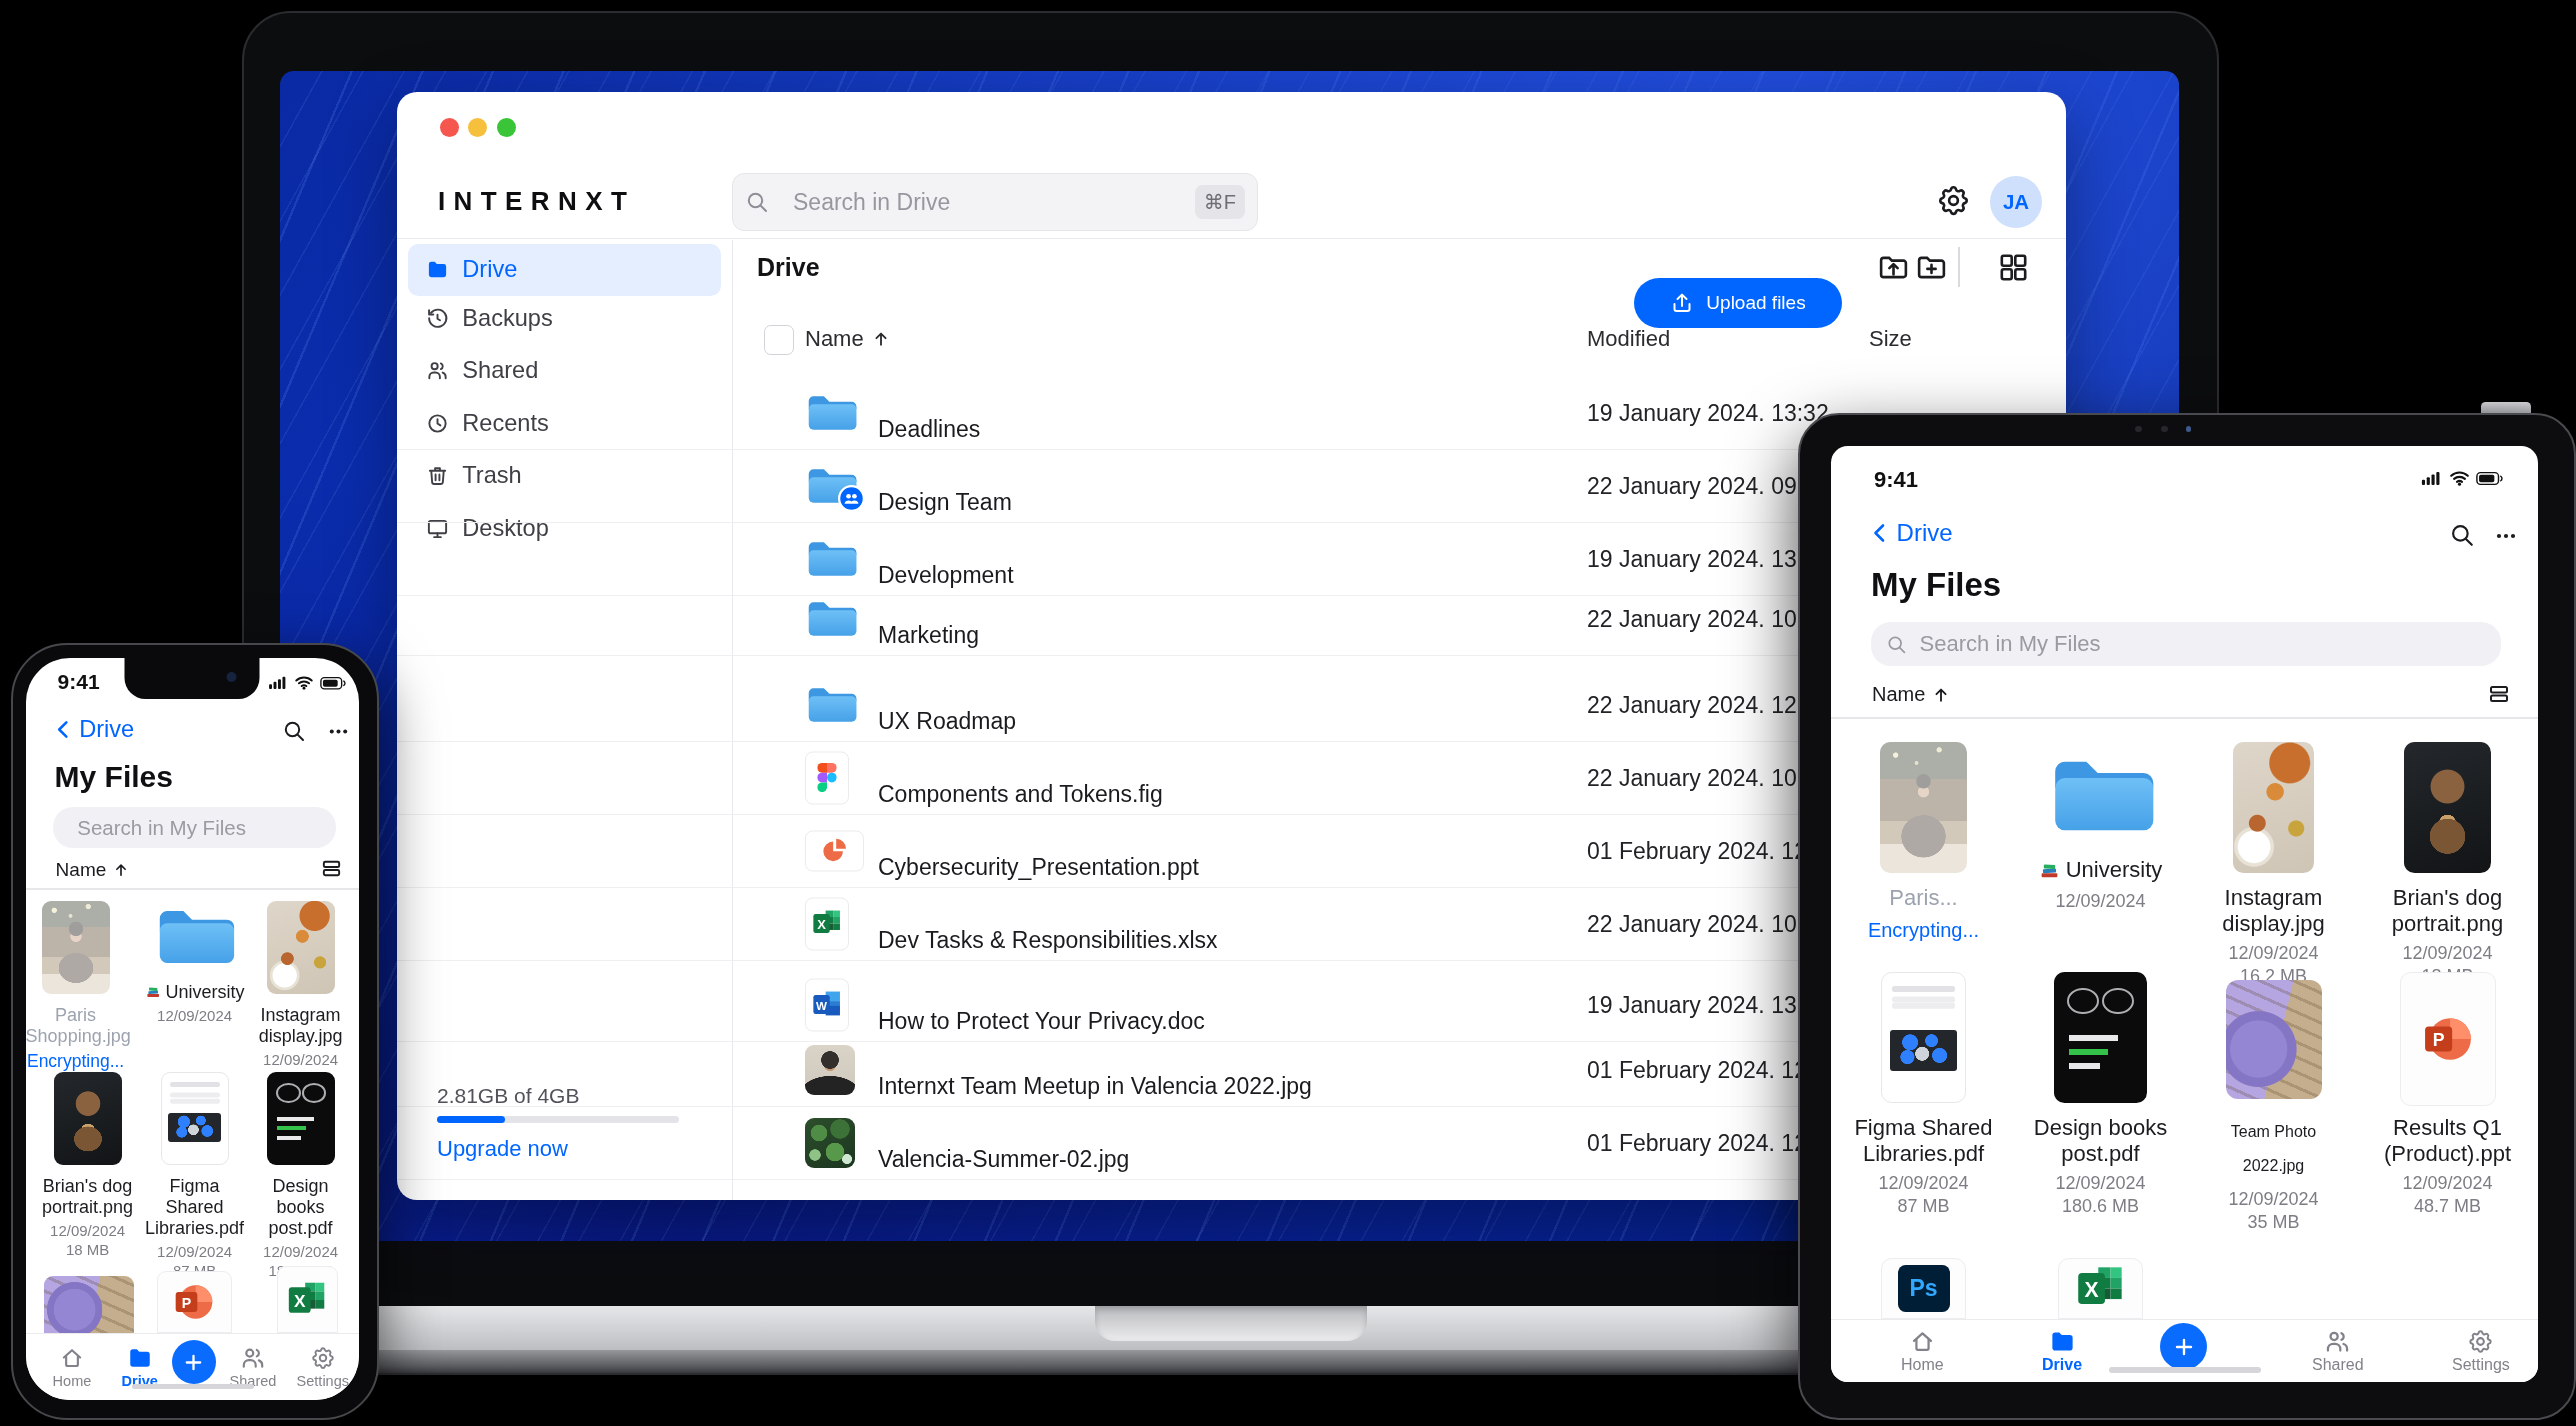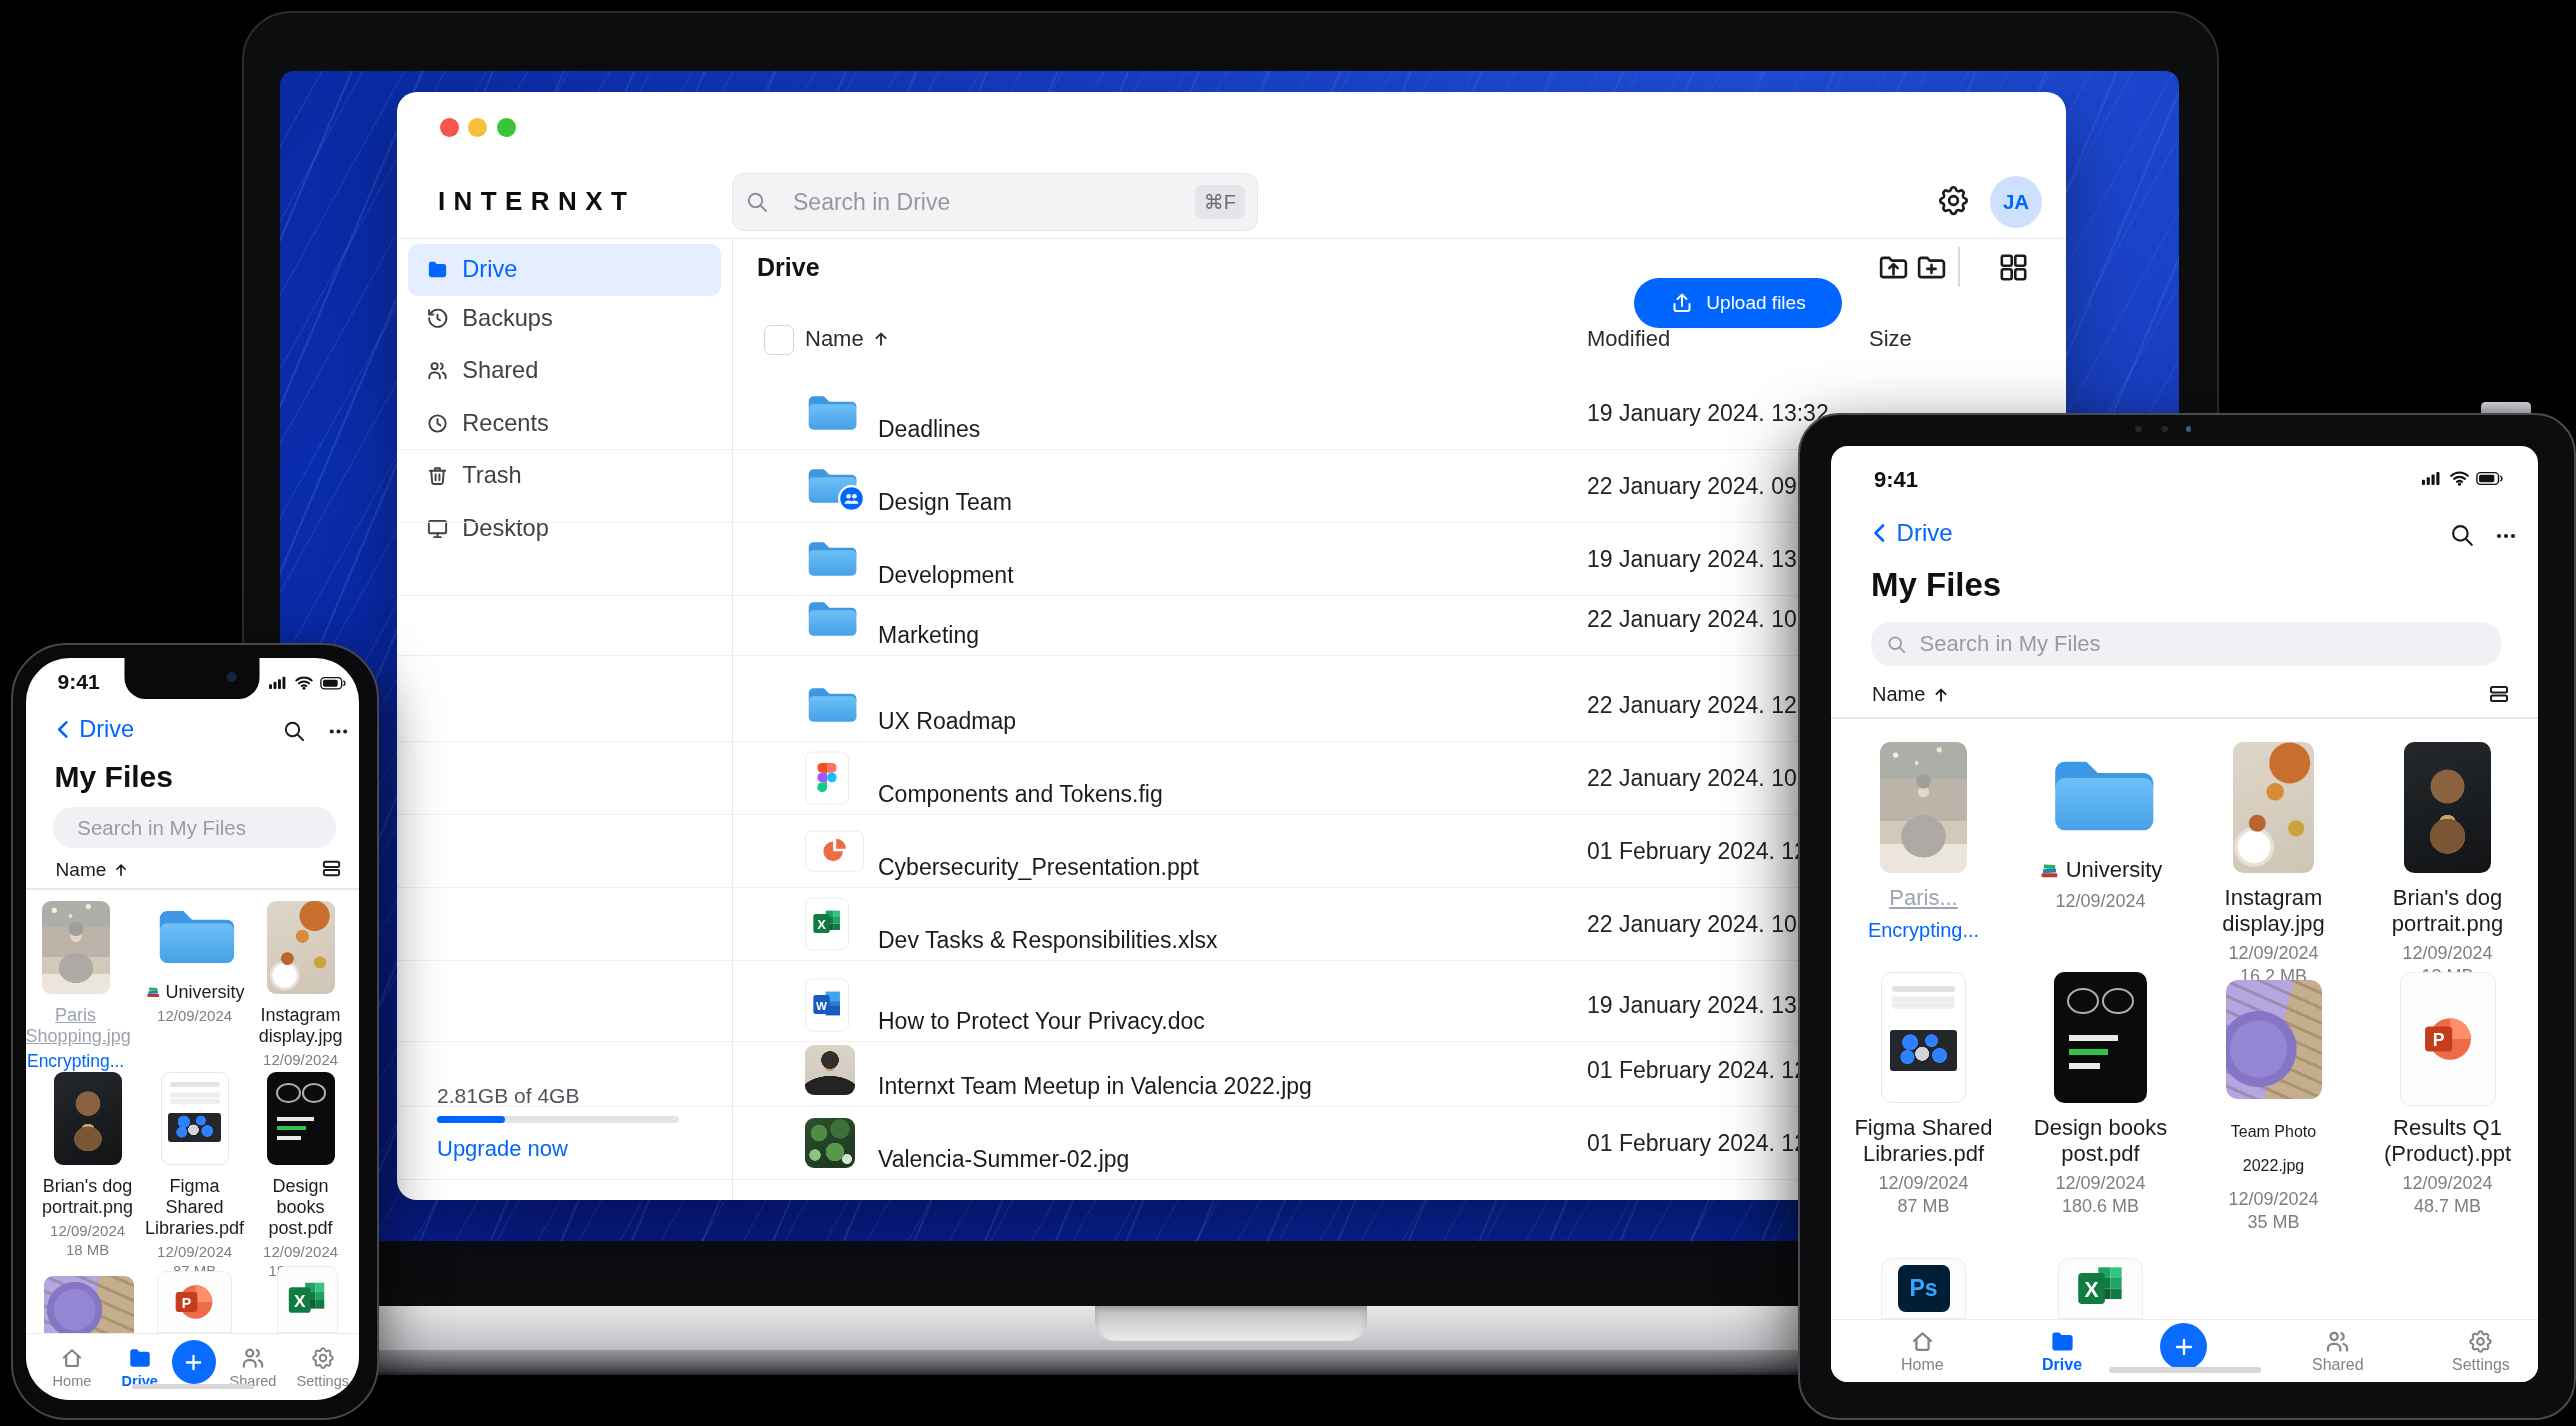--- a/index.html
+++ b/index.html
@@ -128,21 +128,21 @@
       linear-gradient(150deg,#2c4f2c,#1c351f);}
   .th.person{background:
       radial-gradient(circle at 50% 30%,#332f2c 0 20%,transparent 21%),
       radial-gradient(circle at 50% 40%,#c49a74 0 15%,transparent 16%),
       radial-gradient(120% 80% at 50% 104%,#232323 0 52%,transparent 53%),
       linear-gradient(#dad3c8,#cfc8bc);}
   .mcard{background:#fdfdfe;border:1.5px solid #ededf0;border-radius:9px;display:flex;align-items:center;justify-content:center;box-sizing:border-box;}
   .ps-logo{background:#001e36;border-radius:7.6px;color:#31a8ff;font-weight:700;display:flex;align-items:center;justify-content:center;}
   .gridcell{position:absolute;text-align:center;}
   .glabel{font-weight:400;color:#1d1d21;}
-  .glabel.gray{color:#9ca3af;text-decoration:underline;}
+  .glabel.gray{color:#9ca3af;}
   .gmeta{color:#7d7d85;}
   .genc{color:#0066ff;font-weight:500;}
   .navlbl{color:#82828a;}
   .navlbl.on{color:#0066ff;}
 
   
   .phone{position:absolute;left:10.6px;top:643px;width:364px;height:773px;background:#0a0a0c;border:2.3px solid #47484c;
          border-radius:56px;z-index:3;box-shadow:0 23px 61px rgba(0,0,0,.65);}
   .phone-screen{position:absolute;left:13px;top:13px;width:333px;height:742px;background:#fff;border-radius:44px;overflow:hidden;}
   .notch{position:absolute;left:50%;transform:translateX(-50%);top:0;width:135px;height:41px;background:#0a0a0c;border-radius:0 0 21px 21px;}

